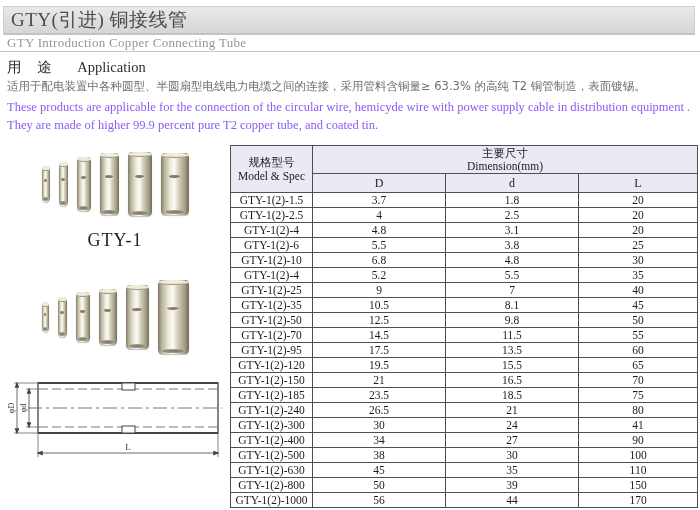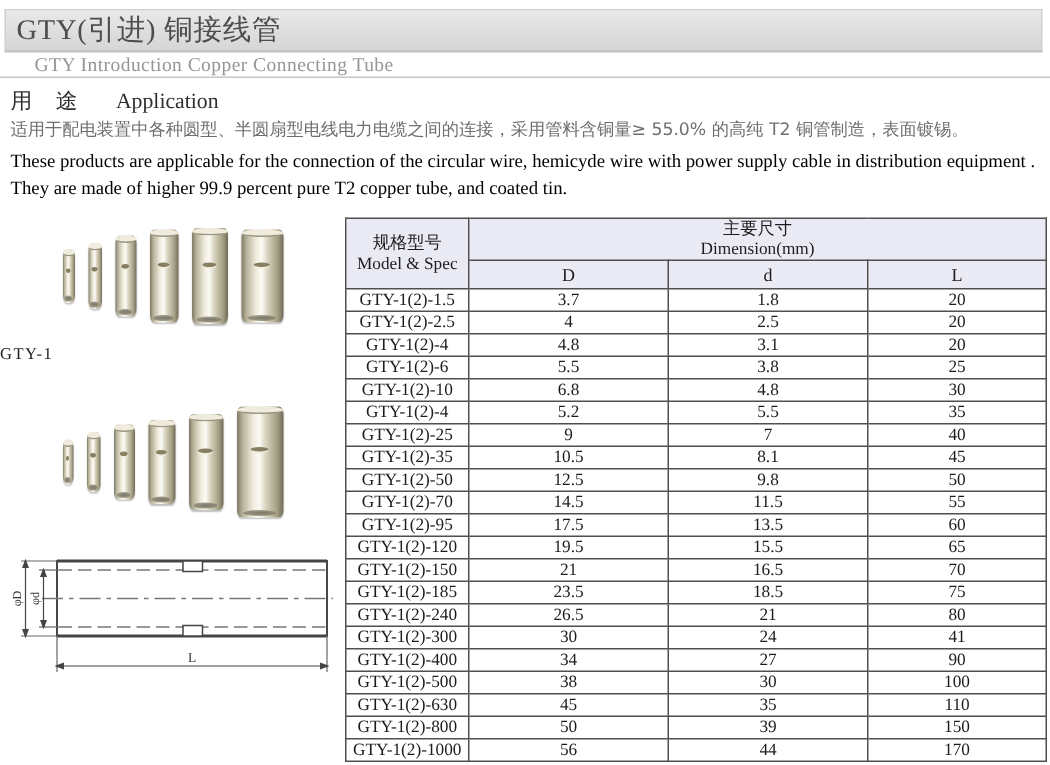--- a/index.html
+++ b/index.html
@@ -11,32 +11,32 @@
   .header-bar{
     position:absolute;left:3px;top:6px;width:690px;height:26px;
     background:linear-gradient(180deg,#e9e9e9 0%,#dedede 55%,#d6d6d6 100%);
     border:1px solid #cfcfcf;border-bottom:2px solid #c3c3c3;
     display:flex;align-items:center;
   }
   .header-title{
     font-size:19px;color:#4d4d4d;padding-left:7px;letter-spacing:.5px;white-space:nowrap;
   }
   .subtitle{
-    position:absolute;left:7px;top:35px;font-size:13px;color:#969696;letter-spacing:.3px;margin-left:16px;
+    position:absolute;left:7px;top:35px;font-size:13px;color:#969696;letter-spacing:.3px;
   }
   .rule{position:absolute;left:0;top:51px;width:700px;height:1px;background:#c7c7c7;}
   
   .app-heading{position:absolute;left:7px;top:58px;font-size:14.5px;color:#2e2e2e;}
   .app-heading .cn{letter-spacing:6px;margin-right:16px;}
   .app-cn{
     position:absolute;left:7px;top:79px;width:690px;font-size:11.5px;color:#6e6e6e;
     font-family:"DejaVu Sans","Liberation Sans",sans-serif;white-space:nowrap;
   }
   .app-en{
-    position:absolute;left:7px;top:98px;width:692px;font-size:12.5px;color:#000000;line-height:18px;
+    position:absolute;left:7px;top:98px;width:692px;font-size:12.5px;color:#8b5cf6;line-height:18px;
   }
   
   .left-col{position:absolute;left:0;top:140px;width:230px;}
   .photo{height:88px;display:flex;align-items:center;justify-content:center;gap:9px;}
   .photo2{margin-top:22px;}
   .tube{
     position:relative;flex:0 0 auto;border-radius:3px/5px;
     background:linear-gradient(90deg,#7e7a64 0%,#b7b29a 12%,#eeeadb 34%,#fbfaf4 48%,#d8d3bf 62%,#a49e84 86%,#6f6b56 100%);
     box-shadow:0 1px 1px rgba(0,0,0,.25);
   }
@@ -46,21 +46,21 @@
   }
   .tube::after{ 
     content:"";position:absolute;left:15%;right:15%;bottom:1px;height:4px;border-radius:50%;
     background:radial-gradient(ellipse at center,#4f4c3e 0%,#8a8570 70%,#b5b09a 100%);opacity:.75;
   }
   .dimple{
     position:absolute;left:30%;top:36%;width:40%;height:3px;border-radius:50%;
     background:#877f62;box-shadow:0 1px 0 #efecdd;
   }
   .photo-label{
-    text-align:left;font-size:11px;color:#1e1e1e;letter-spacing:1px;margin-top:2px;
+    text-align:center;font-size:18px;color:#1e1e1e;letter-spacing:1px;margin-top:2px;
   }
   .drawing{margin-top:16px;margin-left:6px;display:block;}
   
   .table-wrap{position:absolute;left:230px;top:145px;width:467px;}
   table.spec{
     border-collapse:collapse;table-layout:fixed;width:467px;
     font-family:"Liberation Serif","DejaVu Serif",serif;
   }
   table.spec th,table.spec td{
     border:1px solid #4f4f4f;text-align:center;vertical-align:middle;
@@ -81,21 +81,21 @@
   <div class="header-bar">
     <div class="header-title">GTY(引进) 铜接线管</div>
   </div>
   <div class="subtitle">GTY Introduction Copper Connecting Tube</div>
   <div class="rule"></div>
 
   <div class="app-heading">
     <span class="cn">用 途</span>
     <span>Application</span>
   </div>
-  <div class="app-cn">适用于配电装置中各种圆型、半圆扇型电线电力电缆之间的连接，采用管料含铜量≥ 55.0% 的高纯 T2 铜管制造，表面镀锡。</div>
+  <div class="app-cn">适用于配电装置中各种圆型、半圆扇型电线电力电缆之间的连接，采用管料含铜量≥ 63.3% 的高纯 T2 铜管制造，表面镀锡。</div>
   <div class="app-en">These products are applicable for the connection of the circular wire, hemicyde wire with power supply cable in distribution equipment . They are made of higher 99.9 percent pure T2 copper tube, and coated tin.</div>
 
   <div class="left-col">
 
     <div class="photo">
       <div class="tube" style="width:8px;height:36px;">
           <span class="dimple"></span>
         </div>
       <div class="tube" style="width:9px;height:44px;">
           <span class="dimple"></span>

